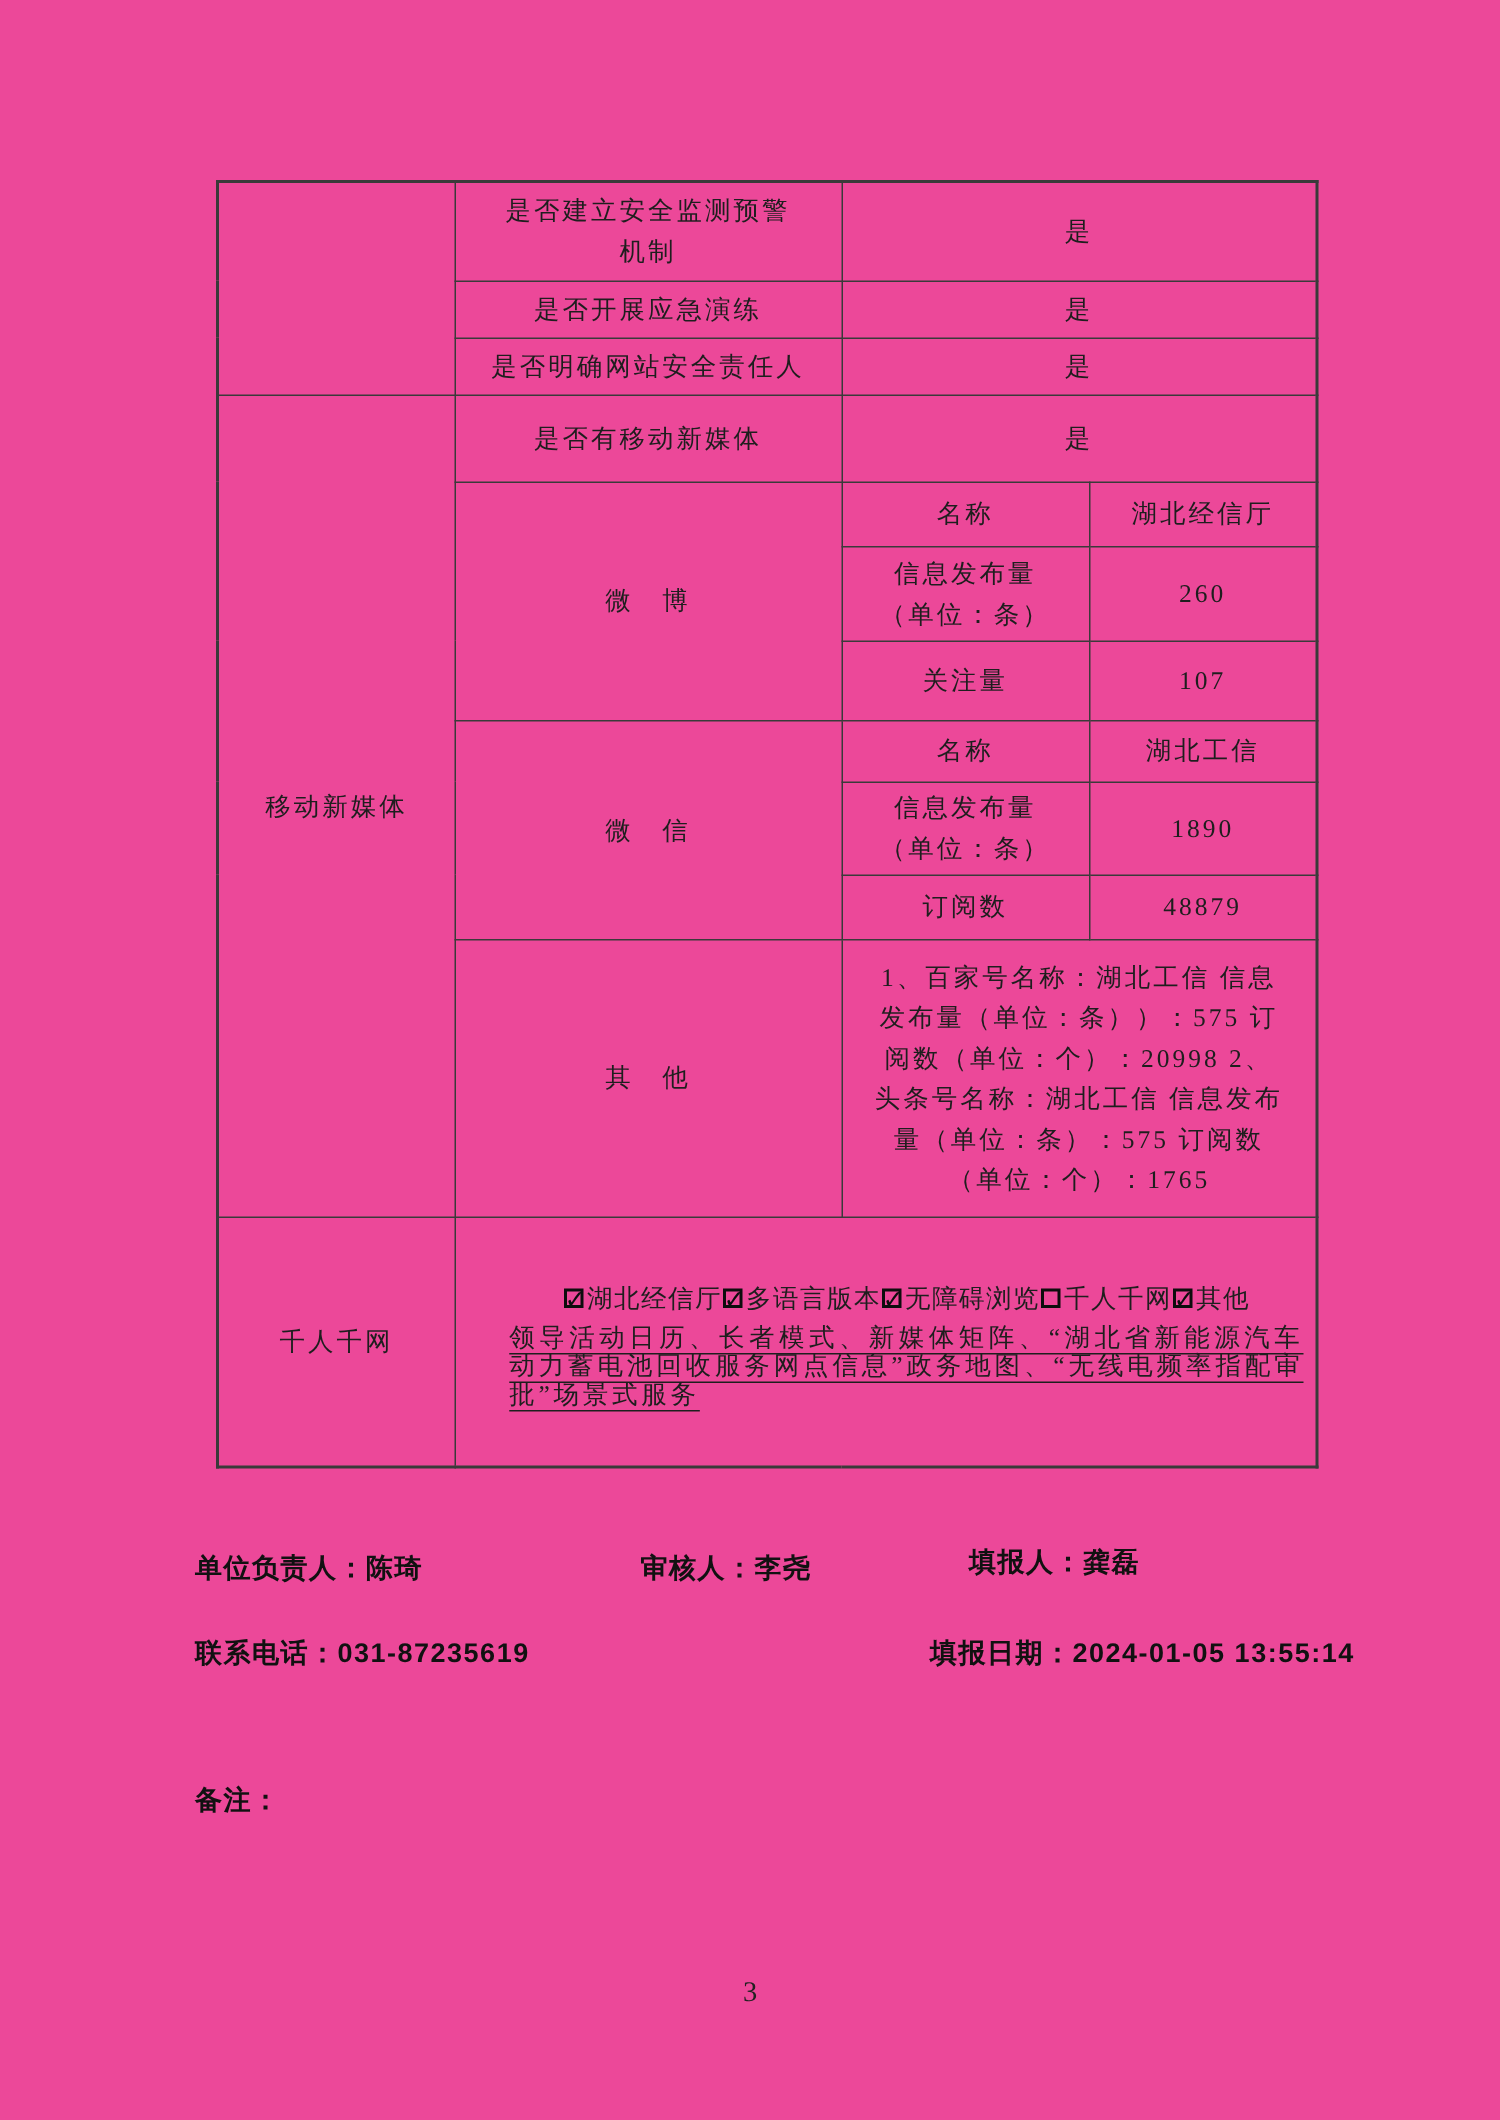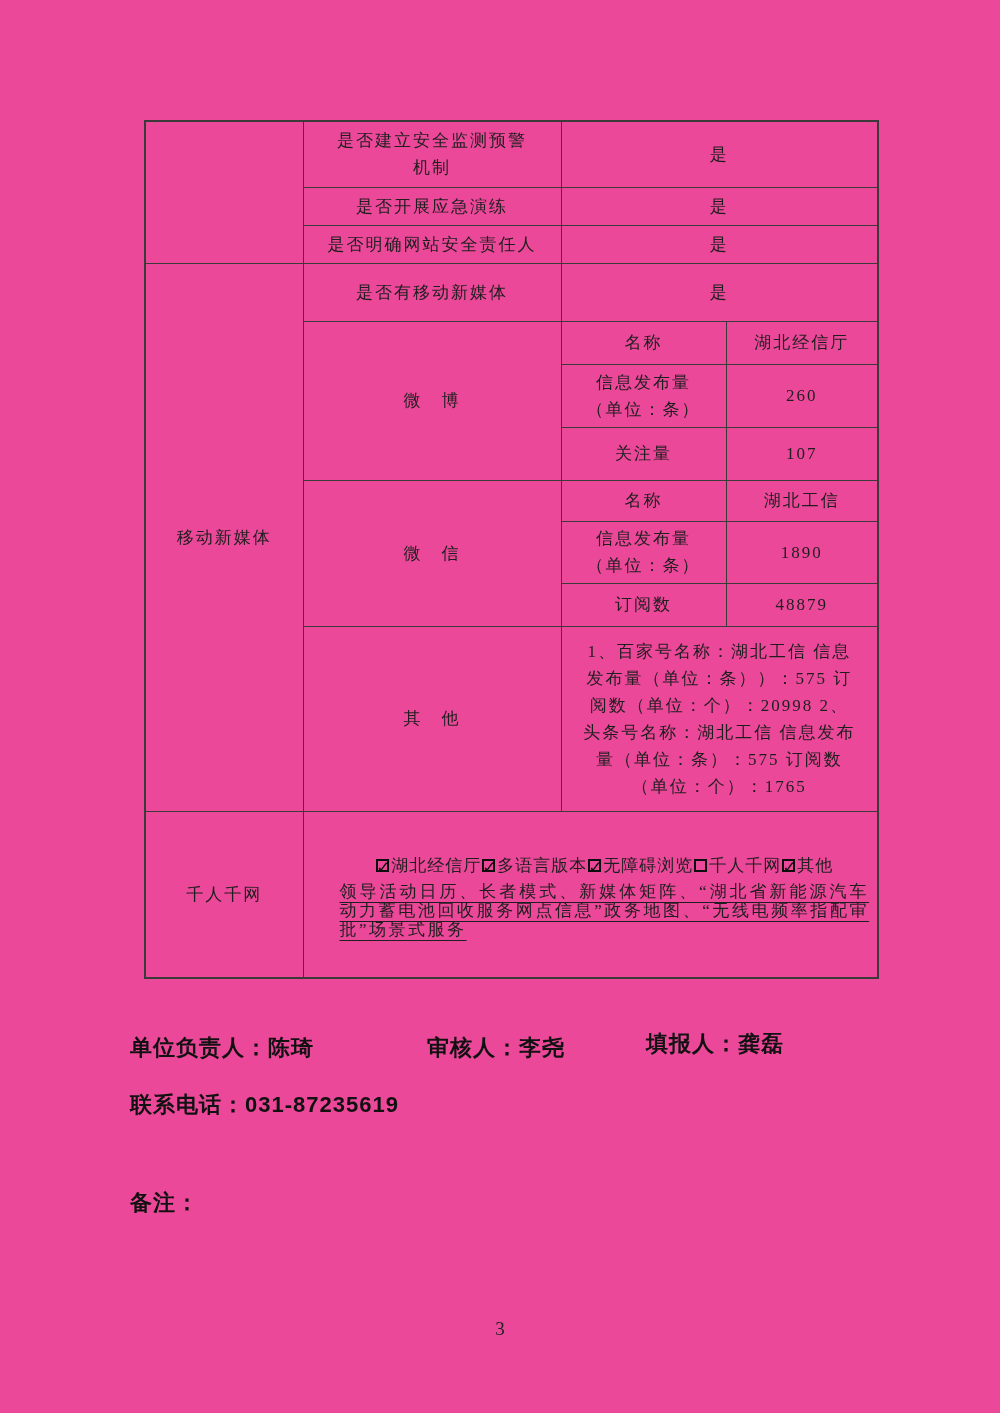--- a/index.html
+++ b/index.html
@@ -67,21 +67,21 @@
     text-underline-offset: 5px;
     line-height: 19px;
     letter-spacing: 2.5px;
     text-align: justify;
     font-family: Liberation Serif, serif;
   }
   .footer-line {
     position: absolute;
     font-family: "Liberation Sans", "DejaVu Sans", sans-serif;
     font-weight: 700;
-    font-size: 22px;
+    font-size: 18px;
     letter-spacing: 1px;
     color: #111111;
     white-space: nowrap;
   }
   .page-number {
     position: absolute;
     left: 0; top: 1318px;
     width: 100%;
     text-align: center;
     font-size: 19px;
@@ -168,18 +168,19 @@
       </td>
     </tr>
   </tbody>
     </table>
 
   <div class="footer-line" style="left:130px; top:1033px;">单位负责人：陈琦</div>
   <div class="footer-line" style="left:427px; top:1033px;">审核人：李尧</div>
   <div class="footer-line" style="left:646px; top:1029px;">填报人：龚磊</div>
 
   <div class="footer-line" style="left:130px; top:1090px;">联系电话：031-87235619</div>
+  <div class="footer-line" style="left:620px; top:1090px;">填报日期：2024-01-05 13:55:14</div>
 
   <div class="footer-line" style="left:130px; top:1156px;margin-top:32px;">备注：</div>
 
   <div class="page-number">3</div>
 
 </div>
 
 </body></html>

